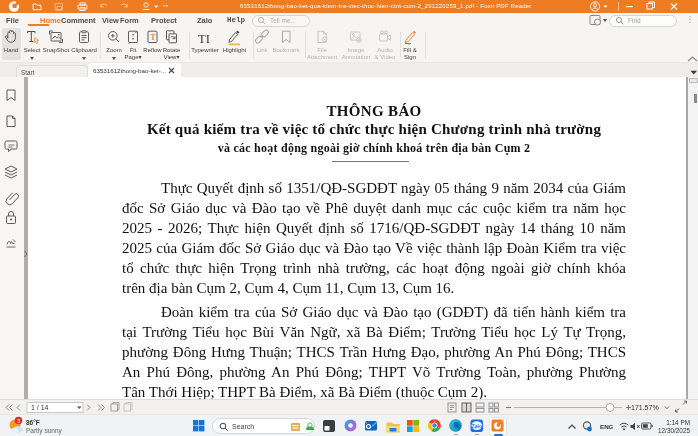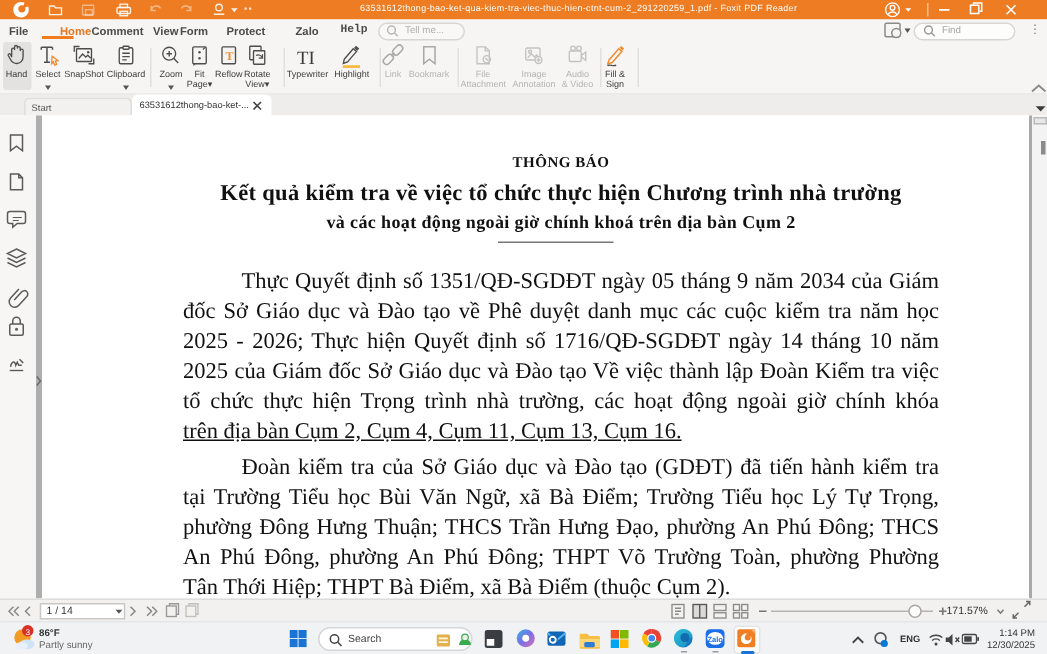--- a/index.html
+++ b/index.html
@@ -281,31 +281,31 @@
     <path d="M6.5 170 h9" stroke="#5a5a5a" stroke-width="0.9"></path>
     <path d="M13 162.5 l2.5 2.5" stroke="#5a5a5a" stroke-width="1"></path>
   </svg>
   <div class="splitter"></div>
   <svg width="6" height="10" style="position:absolute;left:23px;top:172px">
       <path d="M1.5 2 l2.5 3 -2.5 3" stroke="#6a6a6a" fill="none" stroke-width="1"></path>
     </svg>
 
   <div class="serif" style="position:absolute;left:28px;top:0;width:658px;height:322px;background:#fff;color:#111;">
     <div style="position:absolute;left:94px;top:0;width:504px;">
-      <div style="position:absolute;top:26px;left:0;width:504px;text-align:center;font-weight:bold;font-size:10px;letter-spacing:0.35px;">THÔNG BÁO</div>
+      <div style="position:absolute;top:26px;left:0;width:504px;text-align:center;font-weight:bold;font-size:15px;letter-spacing:0.35px;">THÔNG BÁO</div>
       <div style="position:absolute;top:44px;left:0;width:504px;text-align:center;font-weight:bold;font-size:15px;white-space:nowrap;letter-spacing:0.22px;">Kết quả kiểm tra về việc tổ chức thực hiện Chương trình nhà trường</div>
       <div style="position:absolute;top:64px;left:0;width:504px;text-align:center;font-weight:bold;font-size:12px;white-space:nowrap;letter-spacing:0.25px;">và các hoạt động ngoài giờ chính khoá trên địa bàn Cụm 2</div>
       <div style="position:absolute;top:84px;left:210px;width:77px;border-top:1px solid #777;"></div>
 
       <div class="jline" style="position:absolute;top:103px;left:39px;width:465px;">Thực Quyết định số 1351/QĐ-SGDĐT ngày 05 tháng 9 năm 2034 của Giám</div>
       <div class="jline" style="position:absolute;top:123px;left:0;width:504px;">đốc Sở Giáo dục và Đào tạo về Phê duyệt danh mục các cuộc kiểm tra năm học</div>
       <div class="jline" style="position:absolute;top:143px;left:0;width:504px;">2025 - 2026; Thực hiện Quyết định số 1716/QĐ-SGDĐT ngày 14 tháng 10 năm</div>
       <div class="jline" style="position:absolute;top:163px;left:0;width:504px;">2025 của Giám đốc Sở Giáo dục và Đào tạo Về việc thành lập Đoàn Kiểm tra việc</div>
       <div class="jline" style="position:absolute;top:183px;left:0;width:504px;">tổ chức thực hiện Trọng trình nhà trường, các hoạt động ngoài giờ chính khóa</div>
-      <div style="position:absolute;top:203px;left:0;width:504px;font-size:15px;text-decoration:underline;">trên địa bàn Cụm 2, Cụm 4, Cụm 11, Cụm 13, Cụm 16.</div>
+      <div style="position:absolute;top:203px;left:0;width:504px;font-size:15px;">trên địa bàn Cụm 2, Cụm 4, Cụm 11, Cụm 13, Cụm 16.</div>
 
       <div class="jline" style="position:absolute;top:227px;left:39px;width:465px;">Đoàn kiểm tra của Sở Giáo dục và Đào tạo (GDĐT) đã tiến hành kiểm tra</div>
       <div class="jline" style="position:absolute;top:247px;left:0;width:504px;">tại Trường Tiểu học Bùi Văn Ngữ, xã Bà Điểm; Trường Tiểu học Lý Tự Trọng,</div>
       <div class="jline" style="position:absolute;top:267px;left:0;width:504px;">phường Đông Hưng Thuận; THCS Trần Hưng Đạo, phường An Phú Đông; THCS</div>
       <div class="jline" style="position:absolute;top:287px;left:0;width:504px;">An Phú Đông, phường An Phú Đông; THPT Võ Trường Toàn, phường Phường</div>
       <div style="position:absolute;top:307px;left:0;width:504px;font-size:15px;">Tân Thới Hiệp; THPT Bà Điểm, xã Bà Điểm (thuộc Cụm 2).</div>
     </div>
   </div>
 
   <div class="scroll">

